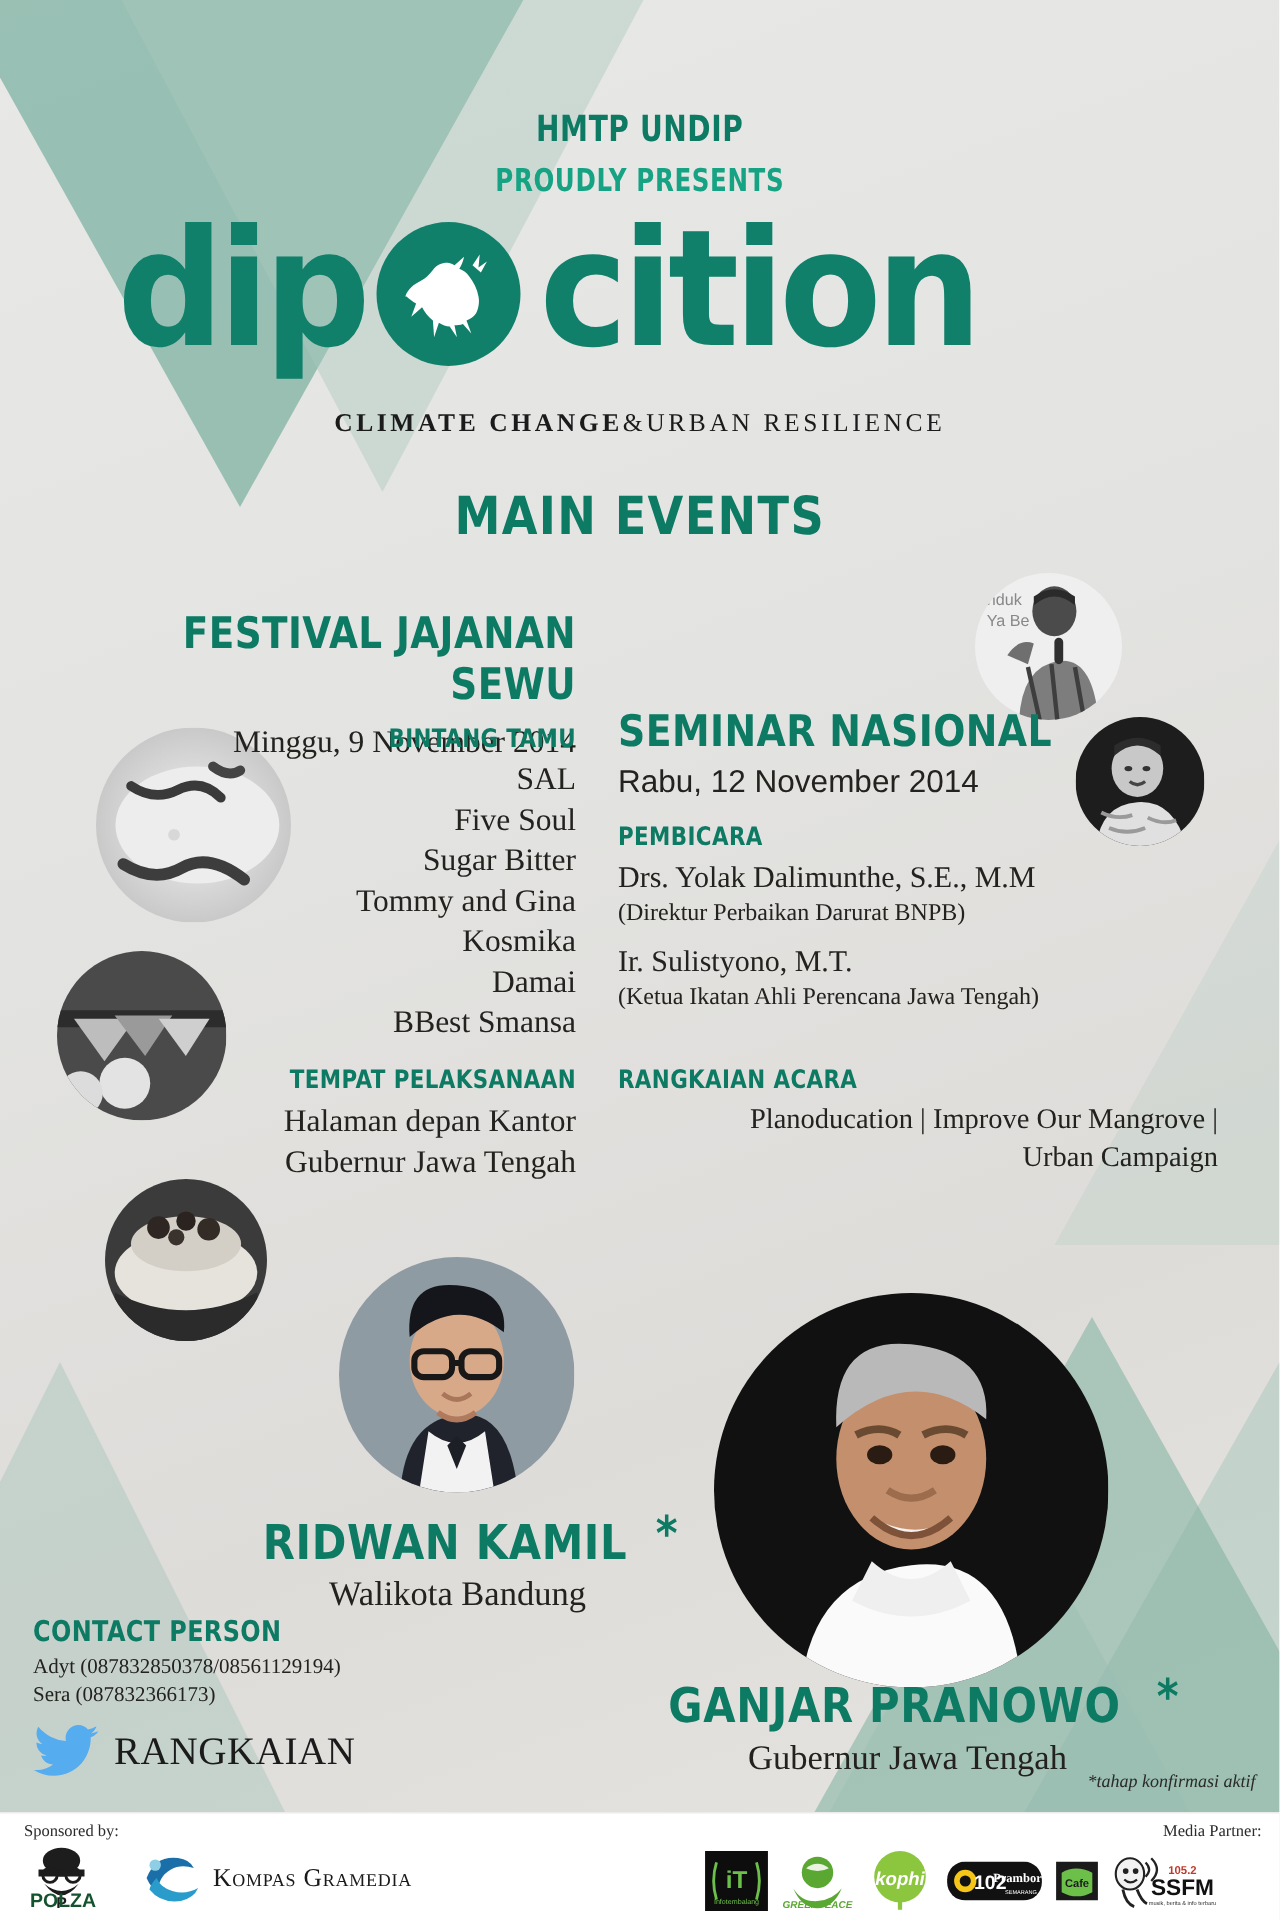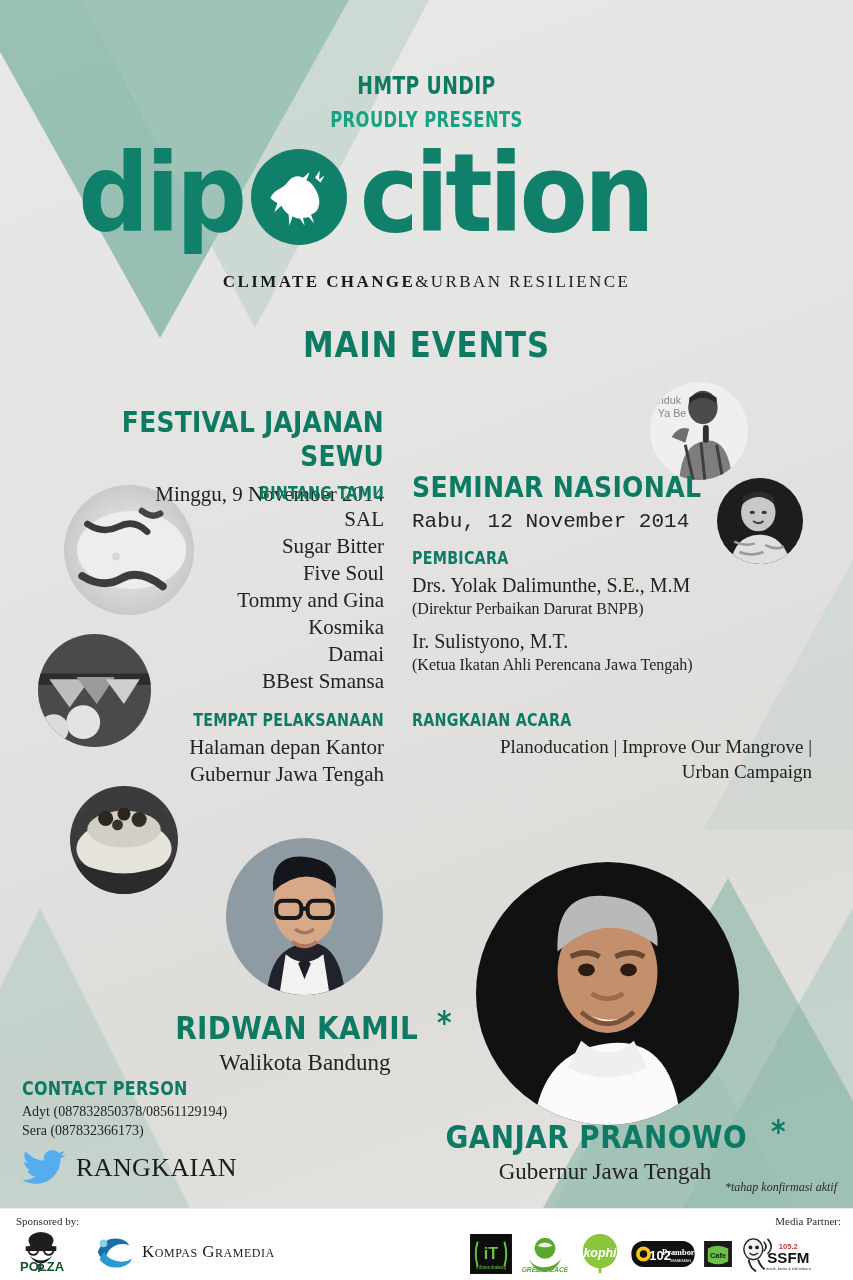--- a/index.html
+++ b/index.html
@@ -174,21 +174,21 @@
   
   .col-right { position: absolute; z-index: 6; text-align: left; }
   #seminar-block { top: 470px; left: 412px; width: 400px; }
   .sem-title {
     font-family: "DejaVu Sans", sans-serif;
     font-weight: 700; font-size: 29px;
     color: #0d7a63; letter-spacing: 0.3px;
     transform: scaleX(0.87); transform-origin: left center;
   }
   .sem-date {
-    font-family: Liberation Mono, monospace;
+    font-family: Liberation Sans, sans-serif;
     font-size: 21px; color: #23221f; margin-top: 6px;
   }
   .sub-head-l {
     font-family: "DejaVu Sans", sans-serif;
     font-weight: 700; font-size: 17px;
     color: #0d7a63; letter-spacing: 0.3px;
     transform: scaleX(0.84); transform-origin: left center;
   }
   #pembicara-block { top: 548px; left: 412px; width: 420px; }
   #pembicara-block .sub-head-l { margin-bottom: 5px; }
@@ -376,22 +376,22 @@
   </div>
 
   <div class="col-left" id="festival-block">
     <div class="fest-title">FESTIVAL JAJANAN SEWU</div>
     <div class="fest-date">Minggu, 9 November 2014</div>
   </div>
 
   <div class="col-left" id="bintang-block">
     <div class="sub-head">BINTANG TAMU</div>
     <div class="body-line">SAL</div>
+    <div class="body-line">Five Soul</div>
     <div class="body-line">Sugar Bitter</div>
-    <div class="body-line">Five Soul</div>
     <div class="body-line">Tommy and Gina</div>
     <div class="body-line">Kosmika</div>
     <div class="body-line">Damai</div>
     <div class="body-line">BBest Smansa</div>
   </div>
 
   <div class="col-left" id="tempat-block">
     <div class="sub-head">TEMPAT PELAKSANAAN</div>
     <div class="body-line">Halaman depan Kantor</div>
     <div class="body-line">Gubernur Jawa Tengah</div>

